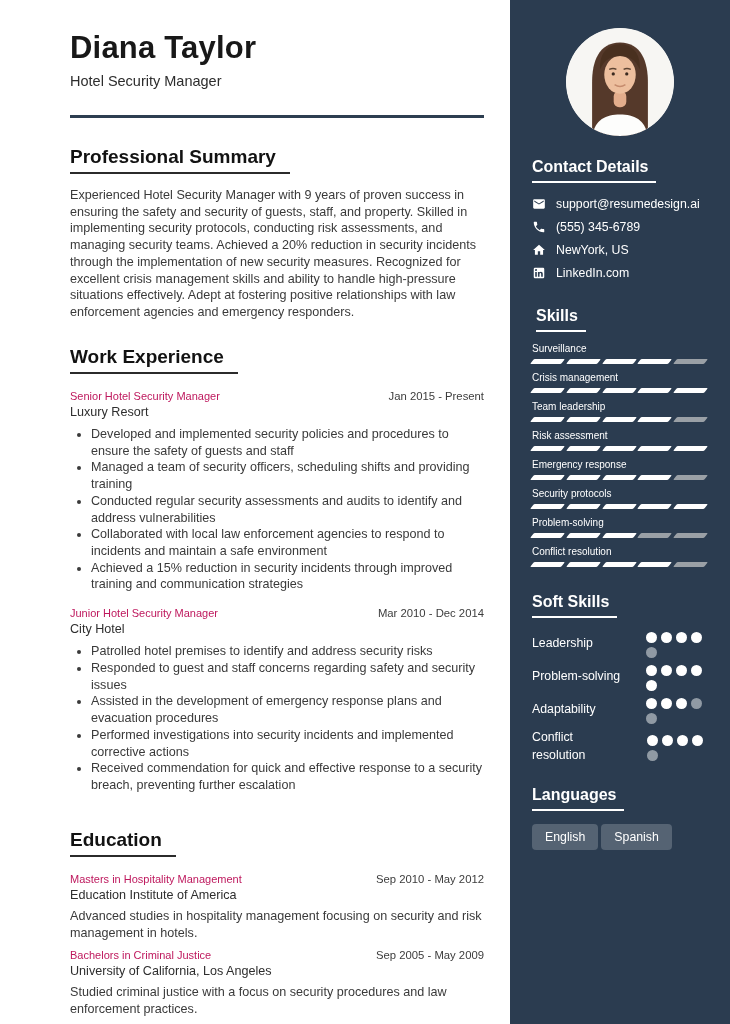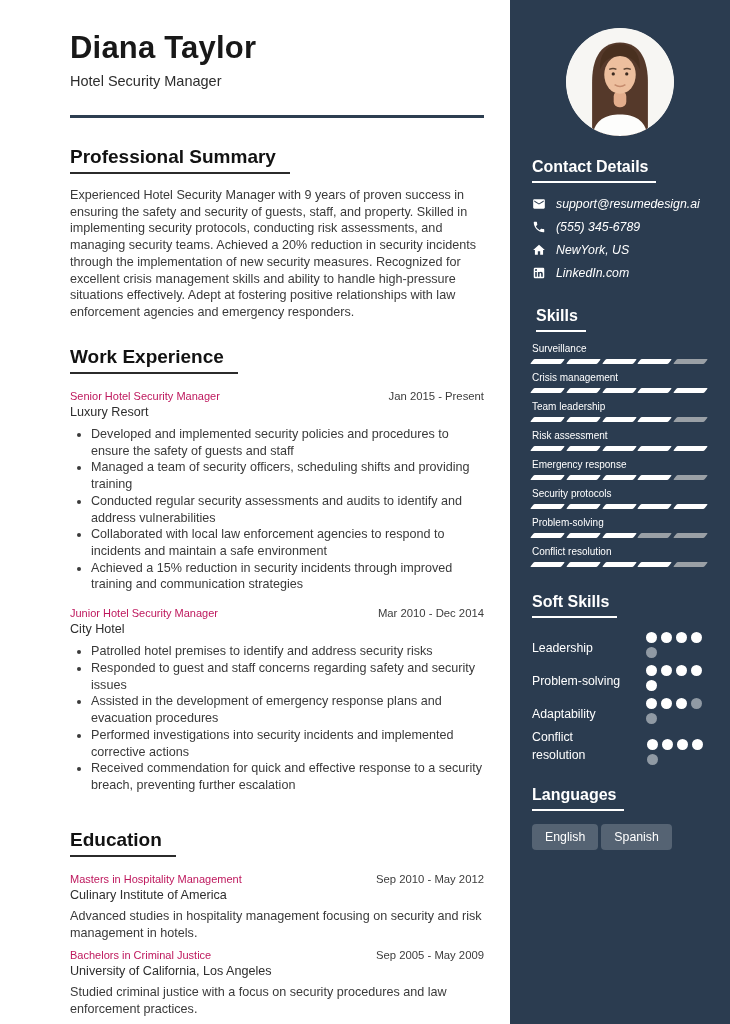--- a/index.html
+++ b/index.html
@@ -35,30 +35,30 @@
   .edu-desc{font-size:12.6px;line-height:1.33;color:var(--body-text);margin-top:6px;}
 
   
   .sidebar{width:220px;background:var(--sidebar-bg);color:#fff;padding:28px 22px;flex-shrink:0;}
   .photo-wrap{width:108px;height:108px;border-radius:50%;overflow:hidden;margin:0 auto;background:#f7f6f4;}
   .sb-heading{display:inline-block;font-size:16px;font-weight:bold;color:#fff;
     border-bottom:2px solid #fff;padding:0 8px 5px 0;}
   .contact-sec .sb-heading{margin:22px 0 14px;}
   .contact-row{display:flex;align-items:center;gap:10px;margin-bottom:9px;}
   .contact-row svg{width:14px;height:14px;fill:#fff;flex-shrink:0;}
-  .contact-text{font-size:12.3px;color:#fff;font-style:italic;}
+  .contact-text{font-size:12.3px;color:#fff;}
   .skills-sec .sb-heading{margin:18px 4px 11px;}
   .skill-item{margin-bottom:8px;}
   .skill-label{font-size:10px;color:#fff;margin-bottom:5px;}
   .skill-bar{display:flex;gap:5px;padding-right:2px;}
   .skill-bar .seg{flex:1;height:5px;transform:skewX(-38deg);border-radius:1px;}
   .seg.filled{background:var(--bar-filled);}
   .seg.empty{background:var(--bar-empty);}
   .soft-sec .sb-heading{margin:18px 0 12px;}
-  .soft-row{display:flex;justify-content:space-between;align-items:flex-end;margin-bottom:5px;gap:20px;}
+  .soft-row{display:flex;justify-content:space-between;align-items:center;margin-bottom:5px;gap:20px;}
   .soft-label{font-size:12.3px;color:#fff;max-width:100px;line-height:1.45;}
   .dots{display:flex;flex-wrap:wrap;gap:4px;width:62px;padding-top:2px;}
   .dots .dot{width:11px;height:11px;border-radius:50%;}
   .dot.filled{background:#fff;}
   .dot.empty{background:#909aa4;}
   .lang-sec .sb-heading{margin:16px 0 13px;}
   .chips{display:flex;gap:3px;}
   .chip{background:var(--chip-bg);color:#fff;font-size:12.3px;padding:6px 13px;border-radius:4px;}
 </style>
 </head>
@@ -113,21 +113,21 @@
     </div>
 
     <div class="edu-sec">
       <div><span class="sec-heading">Education</span></div>
 
       <div>
         <div class="entry-head">
           <span class="entry-title">Masters in Hospitality Management</span>
           <span class="entry-dates">Sep 2010 - May 2012</span>
         </div>
-        <div class="entry-org">Culinary Institute of America</div>
+        <div class="entry-org">Education Institute of America</div>
         <p class="edu-desc">Advanced studies in hospitality management focusing on security and risk management in hotels.</p>
       </div>
 
       <div>
         <div class="entry-head">
           <span class="entry-title">Bachelors in Criminal Justice</span>
           <span class="entry-dates">Sep 2005 - May 2009</span>
         </div>
         <div class="entry-org">University of California, Los Angeles</div>
         <p class="edu-desc">Studied criminal justice with a focus on security procedures and law enforcement practices.</p>

